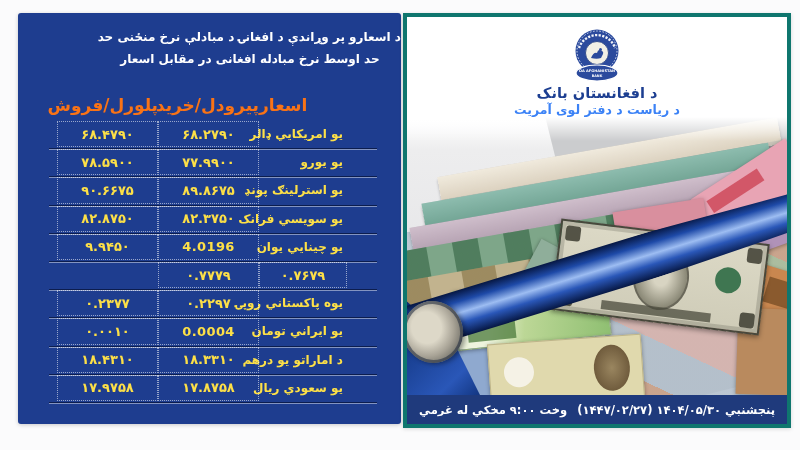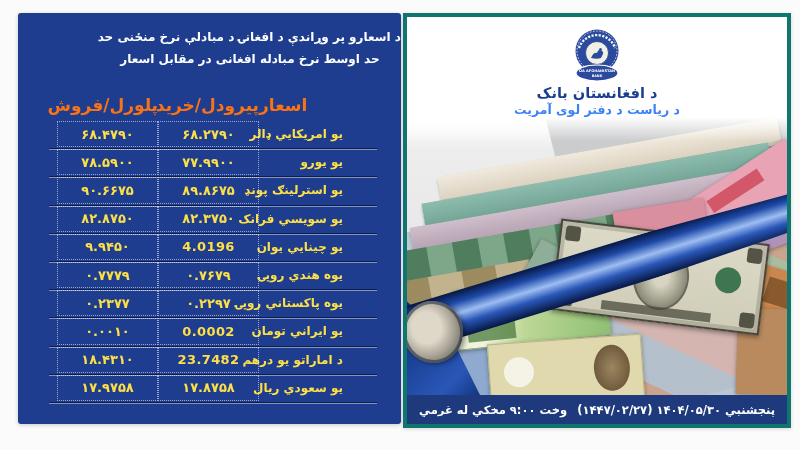--- a/index.html
+++ b/index.html
@@ -178,37 +178,36 @@
         <div class="cell name">یو سویسي فرانک</div>
         <div class="cell num">۸۲.۳۷۵۰</div>
         <div class="cell num">۸۲.۸۷۵۰</div>
       </div>
       <div class="trow">
         <div class="cell name">یو چینایي یوان</div>
         <div class="cell num">4.0196</div>
         <div class="cell num">۹.۹۴۵۰</div>
       </div>
       <div class="trow">
-        <div class="cell name">یوه هندي روپۍ</div>
         <div class="cell num">۰.۷۶۷۹</div>
         <div class="cell num">۰.۷۷۷۹</div>
       </div>
       <div class="trow">
         <div class="cell name">یوه پاکستاني روپۍ</div>
         <div class="cell num">۰.۲۲۹۷</div>
         <div class="cell num">۰.۲۳۷۷</div>
       </div>
       <div class="trow">
         <div class="cell name">یو ایراني تومان</div>
-        <div class="cell num">0.0002</div>
+        <div class="cell num">0.0004</div>
         <div class="cell num">۰.۰۰۱۰</div>
       </div>
       <div class="trow">
         <div class="cell name">د اماراتو یو درهم</div>
-        <div class="cell num">23.7482</div>
+        <div class="cell num">۱۸.۳۳۱۰</div>
         <div class="cell num">۱۸.۴۳۱۰</div>
       </div>
       <div class="trow">
         <div class="cell name">یو سعودي ریال</div>
         <div class="cell num">۱۷.۸۷۵۸</div>
         <div class="cell num">۱۷.۹۷۵۸</div>
       </div>
     </div>
   </div>
 

